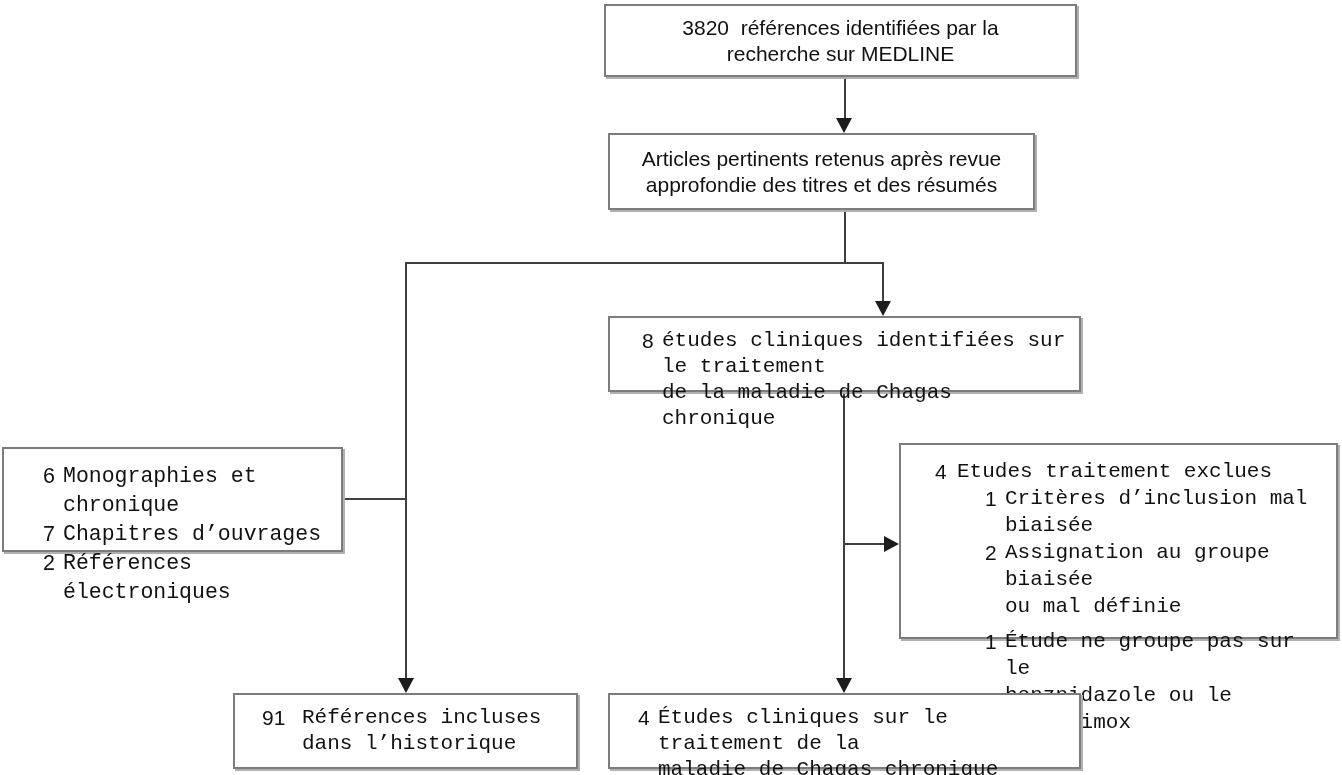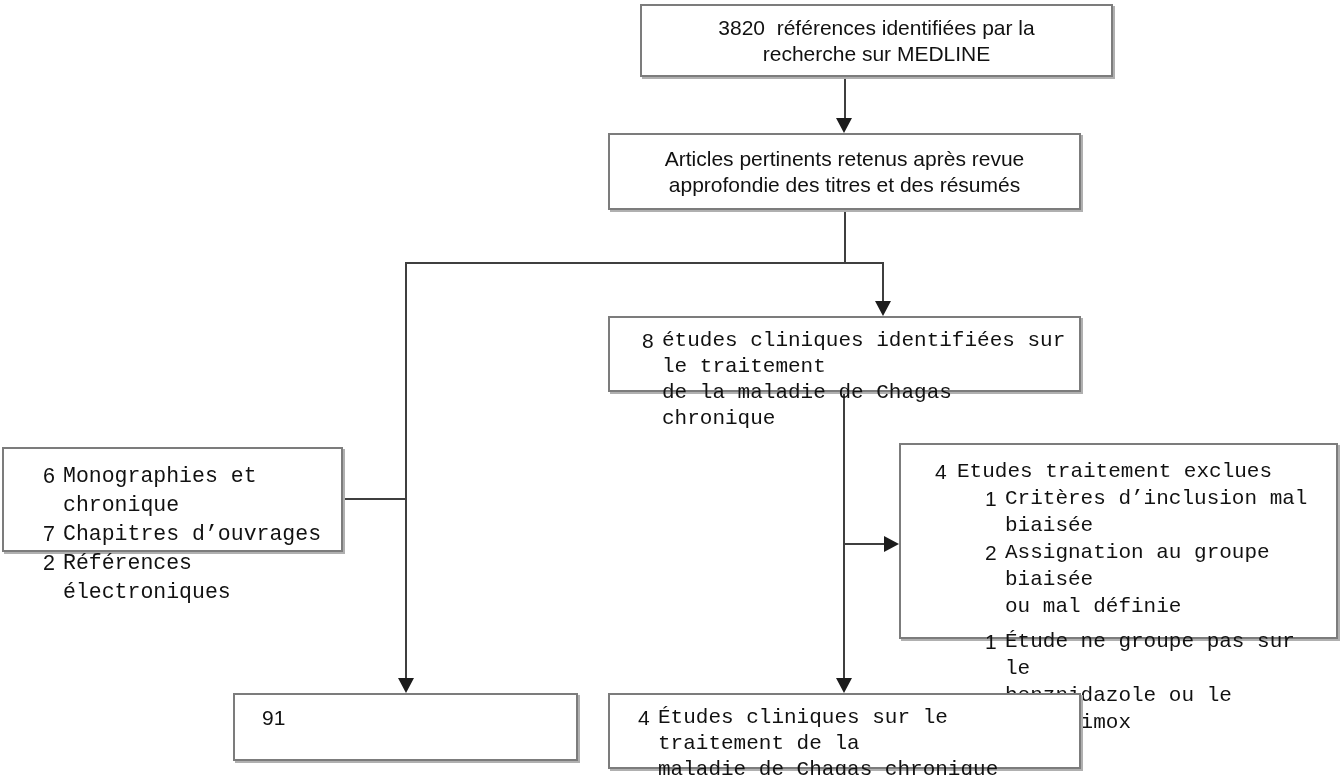--- a/index.html
+++ b/index.html
@@ -35,26 +35,26 @@
     border-right:8px solid transparent;
     border-top:15px solid #1c1c1c;
   }
   .arrow-right{
     position:absolute;width:0;height:0;
     border-top:8px solid transparent;
     border-bottom:8px solid transparent;
     border-left:15px solid #1c1c1c;
   }
   
-  #box-medline{left:640px;top:4px;width:473px;height:73px;}
-  #box-articles{left:608px;top:133px;width:473px;height:77px;}
+  #box-medline{left:604px;top:4px;width:473px;height:73px;}
+  #box-articles{left:608px;top:133px;width:427px;height:77px;}
   #box-studies-identified{left:608px;top:316px;width:473px;height:76px;padding:10px 12px 0 32px;}
   #box-other-sources{left:2px;top:447px;width:341px;height:105px;padding:13px 6px 0 39px;line-height:29px;font-size:21.5px;}
   #box-excluded{left:899px;top:443px;width:439px;height:196px;padding:13px 8px 0 34px;line-height:27px;}
-  #box-references-included{left:233px;top:693px;width:345px;height:68px;padding:10px 10px 16px 27px;}
+  #box-references-included{left:233px;top:693px;width:345px;height:76px;padding:10px 10px 16px 27px;}
   #box-studies-included{left:608px;top:693px;width:473px;height:76px;padding:10px 10px 0 28px;}
   .num-w20{width:20px;}
   .num-w22{width:22px;}
   .num-w40{width:40px;}
   .sub-items{margin-left:50px;}
   .sub-item-gap{margin-top:8px;}
 </style>
 </head>
 <body>
 
@@ -127,20 +127,22 @@
         <span class="num num-w20">1</span>
         <span class="txt">Étude ne groupe pas sur le
 benznidazole ou le nifurtimox</span>
       </div>
     </div>
   </div>
 
   <div class="box" id="box-references-included">
     <div class="row">
       <span class="num num-w40">91</span>
+      <span class="txt">Références incluses
+dans l’historique</span>
     </div>
   </div>
 
   <div class="box" id="box-studies-included">
     <div class="row">
       <span class="num num-w20">4</span>
       <span class="txt">Études cliniques sur le traitement de la
 maladie de Chagas chronique incluses</span>
     </div>
   </div>

